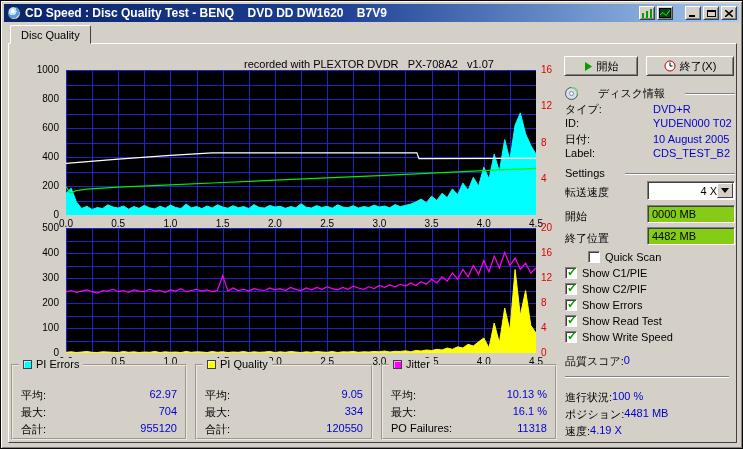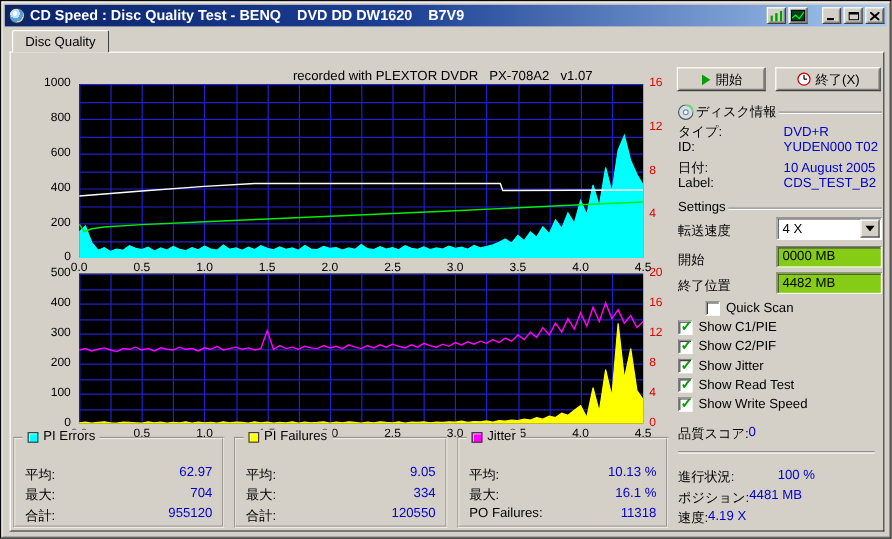--- a/index.html
+++ b/index.html
@@ -27,33 +27,33 @@
   .btn{position:absolute;height:20px;background:#d4d0c8;border:1px solid;border-color:#fff #404040 #404040 #fff;
     box-shadow:inset 1px 1px 0 #d4d0c8, inset -1px -1px 0 #808080;font-family:inherit;font-size:11px;
     display:flex;align-items:center;justify-content:center;gap:4px;cursor:default;}
   .btn-start{left:555px;top:12px;width:74px;}
   .btn-exit{left:637px;top:12px;width:88px;}
   .chart{position:absolute;left:2px;width:556px;}
   #chart0{top:26px;height:170px;}
   #chart1{top:184px;height:150px;}
   .axlab{position:absolute;font-size:10px;line-height:12px;white-space:nowrap;}
   .side{position:absolute;left:556px;top:40px;width:170px;height:358px;}
-  .sec-head{position:absolute;left:0;right:0;display:flex;align-items:center;gap:2px;height:14px;}
+  .sec-head{position:absolute;left:0;right:0;display:flex;align-items:center;gap:20px;height:14px;}
   .sec-head .hline{flex:1;height:2px;border-top:1px solid #808080;border-bottom:1px solid #fff;margin-top:2px;}
   .irow{position:absolute;left:0;right:0;height:14px;}
   .irow .lbl{display:inline-block;width:52px;}
   .ival{color:#0000cd;margin-left:36px;}
   .srow{position:absolute;left:0;right:0;height:14px;display:flex;}
   .srow.stat{justify-content:flex-start;padding-right:14px;}
   .srow.stat .val{color:#0000cd;}
   .field{position:absolute;right:0;width:88px;height:18px;background:#84cc16;border:1px solid;
     border-color:#808080 #fff #fff #808080;box-shadow:inset 1px 1px 0 #404040;padding:2px 4px;}
   .combo{position:absolute;right:0;width:88px;height:19px;background:#fff;border:1px solid;
     border-color:#808080 #fff #fff #808080;box-shadow:inset 1px 1px 0 #404040;display:flex;align-items:center;}
-  .combo-val{flex:1;padding-left:4px;}
+  .combo-val{flex:1;padding-left:4px;text-align:right;}
   .combo-btn{width:16px;height:15px;margin-right:1px;background:#d4d0c8;border:1px solid;
     border-color:#fff #404040 #404040 #fff;display:flex;align-items:center;justify-content:center;}
   .cbrow{position:absolute;left:0;display:flex;align-items:center;gap:5px;height:14px;}
   .cbox{width:12px;height:12px;background:#fff;border:1px solid;border-color:#808080 #fff #fff #808080;
     box-shadow:inset 1px 1px 0 #404040;position:relative;flex:none;}
   .check{position:absolute;left:1px;top:-3px;color:#00a000;font-weight:bold;font-size:12px;line-height:14px;}
   .groove{position:absolute;left:0;right:6px;height:2px;border-top:1px solid #808080;border-bottom:1px solid #fff;}
   .fs{position:absolute;top:320px;height:76px;border:2px groove #eeeae2;}
   .fs-legend{position:absolute;top:-8px;left:6px;background:#d4d0c8;padding:0 4px;display:flex;align-items:center;gap:4px;}
   .fs-sq{width:9px;height:9px;border:1px solid #404040;box-shadow:inset 1px 1px 0 rgba(255,255,255,.6);}
@@ -299,42 +299,42 @@
           <div class="cbrow" style="top: 198px;">
             <span class="cbox">
               <span class="check">✓</span>
             </span>
             <span class="cblabel">Show C2/PIF</span>
           </div>
           <div class="cbrow" style="top: 214px;">
             <span class="cbox">
               <span class="check">✓</span>
             </span>
-            <span class="cblabel">Show Jitter</span>
+            <span class="cblabel">Show Errors</span>
           </div>
           <div class="cbrow" style="top: 230px;">
             <span class="cbox">
               <span class="check">✓</span>
             </span>
             <span class="cblabel">Show Read Test</span>
           </div>
           <div class="cbrow" style="top: 246px;">
             <span class="cbox">
               <span class="check">✓</span>
             </span>
             <span class="cblabel">Show Write Speed</span>
           </div>
         </div>
 
       <div class="srow stat" style="top:270px;">
         <span>品質スコア:</span>
         <span class="val">0</span>
       </div>
       <div class="groove" style="top:292px;"></div>
-      <div class="srow stat" style="top:306px;gap:36px;">
+      <div class="srow stat" style="top:306px;">
         <span>進行状況:</span>
         <span class="val">100 %</span>
       </div>
       <div class="srow stat" style="top:323px;">
         <span>ポジション:</span>
         <span class="val">4481 MB</span>
       </div>
       <div class="srow stat" style="top:340px;">
         <span>速度:</span>
         <span class="val">4.19 X</span>
@@ -357,21 +357,21 @@
           </div>
           <div class="fs-row" style="top: 56px;">
             <span class="k">合計:</span>
             <span class="v">955120</span>
           </div>
         </div>
     </div>
     <div class="fs" id="fs1" style="left:186px;width:178px;">
       <div class="fs-legend">
         <span class="fs-sq" style="background: rgb(255, 255, 0);"></span>
-        <span>PI Failures</span>
+        <span>PI Quality</span>
       </div>
       <div class="fs-rows">
           <div class="fs-row" style="top: 22px;">
             <span class="k">平均:</span>
             <span class="v">9.05</span>
           </div>
           <div class="fs-row" style="top: 39px;">
             <span class="k">最大:</span>
             <span class="v">334</span>
           </div>

